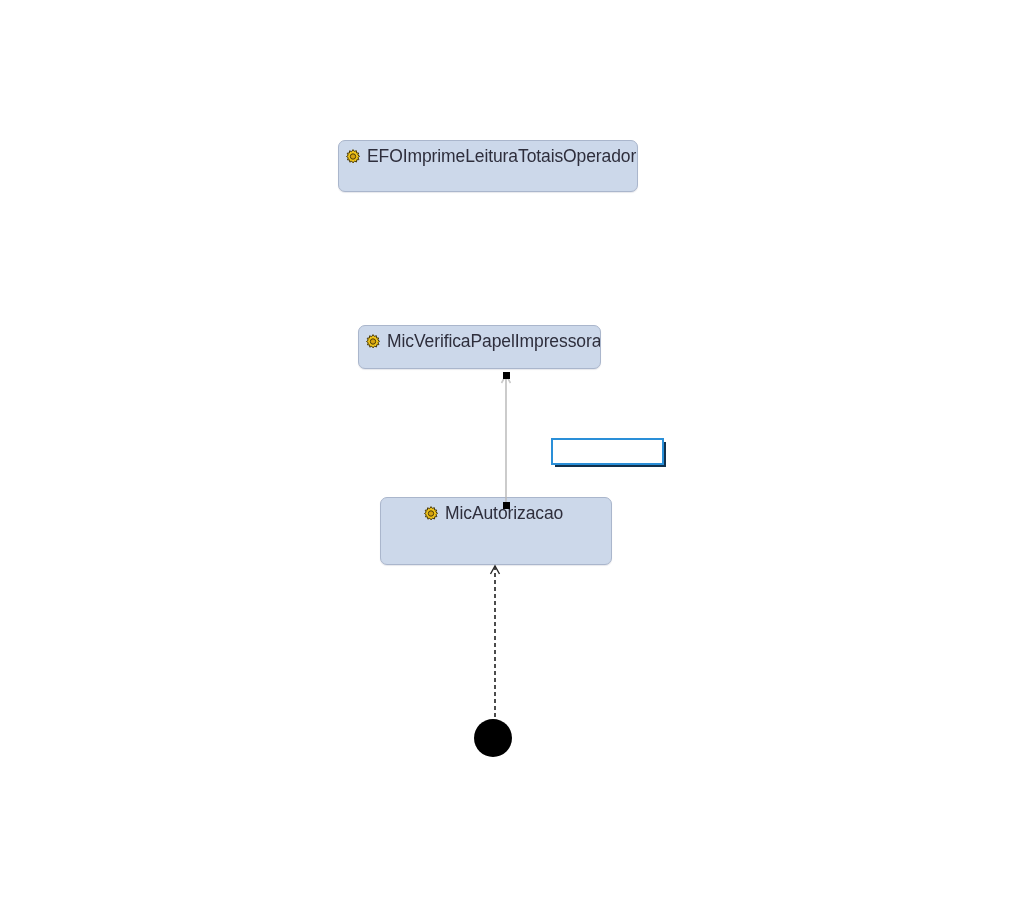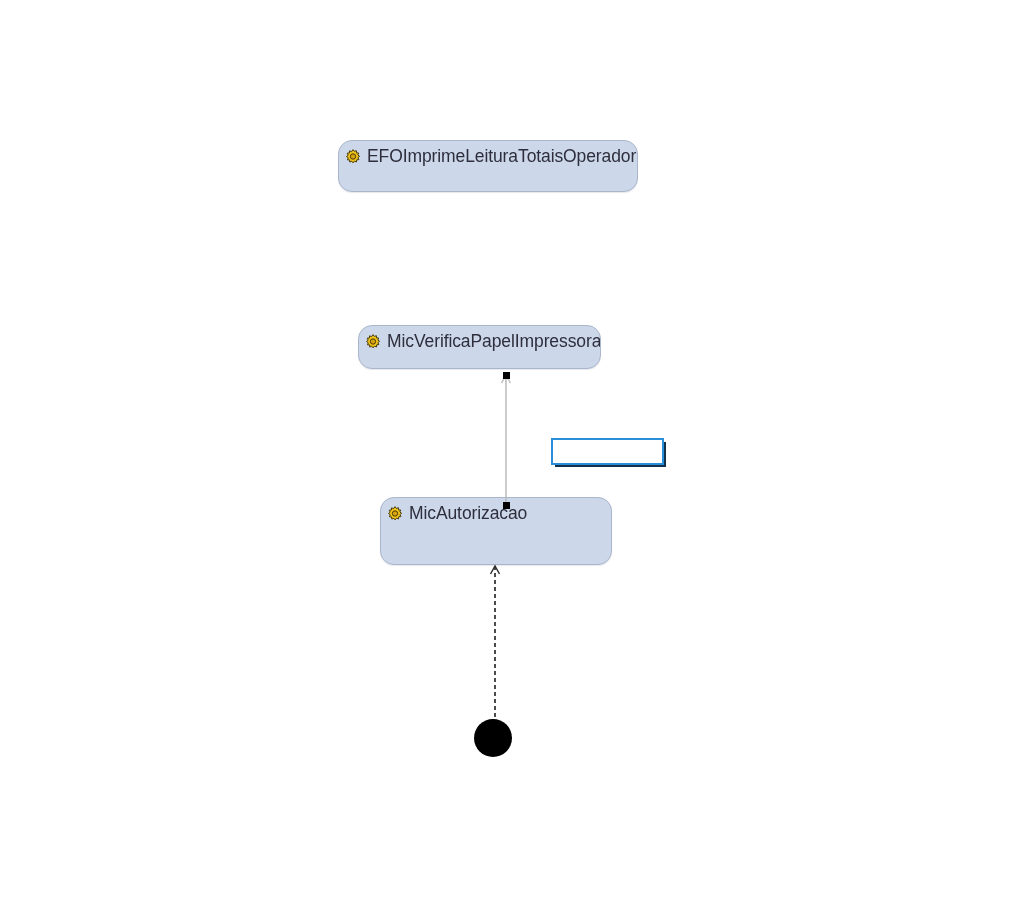--- a/index.html
+++ b/index.html
@@ -17,21 +17,21 @@
     background: #ffffff;
     overflow: hidden;
   }
 
   
   .node {
     position: absolute;
     box-sizing: border-box;
     background: #ccd8ea;
     border: 1px solid #aab6cc;
-    border-radius: 14px;
+    border-radius: 7px;
     box-shadow: 0 1px 1px rgba(120,130,150,0.18);
     overflow: hidden;
   }
   .node-header {
     display: flex;
     align-items: center;
     gap: 6px;
     padding: 5px 0 0 6px;
     white-space: nowrap;
   }
@@ -103,21 +103,21 @@
                  L14.6 7.3 L12.9 8.6 L13.9 10.6 L11.7 10.8 L11.5 13.0
                  L9.5 12.1 L8.1 13.9 L6.8 12.2 L4.8 13.1 L4.6 10.9
                  L2.4 10.8 L3.3 8.8 L1.5 7.5 L3.2 6.2 L2.2 4.2
                  L4.4 4.0 L4.6 1.8 L6.6 2.7 Z" fill="#f2c61a" stroke="#4a3a08" stroke-width="1" stroke-linejoin="round"></path>
         <circle cx="8" cy="7.5" r="2.7" fill="#d6a310" stroke="#4a3a08" stroke-width="1"></circle>
       </svg>
       <span class="node-label">MicVerificaPapelImpressora</span>
     </div>
   </div>
 
-  <div class="node" id="n3" style="left: 380px; top: 497px; width: 232px; height: 68px;">
+  <div class="node" id="n3" style="left: 380px; top: 497px; width: 232px; height: 68px; padding-left: 36px;">
     <div class="node-header">
       <svg class="gear-icon" viewBox="0 0 16 16">
         <path d="M8 0.6 L9.3 2.4 L11.4 1.7 L11.5 3.9 L13.7 4.0 L12.8 6.0
                  L14.6 7.3 L12.9 8.6 L13.9 10.6 L11.7 10.8 L11.5 13.0
                  L9.5 12.1 L8.1 13.9 L6.8 12.2 L4.8 13.1 L4.6 10.9
                  L2.4 10.8 L3.3 8.8 L1.5 7.5 L3.2 6.2 L2.2 4.2
                  L4.4 4.0 L4.6 1.8 L6.6 2.7 Z" fill="#f2c61a" stroke="#4a3a08" stroke-width="1" stroke-linejoin="round"></path>
         <circle cx="8" cy="7.5" r="2.7" fill="#d6a310" stroke="#4a3a08" stroke-width="1"></circle>
       </svg>
       <span class="node-label">MicAutorizacao</span>

